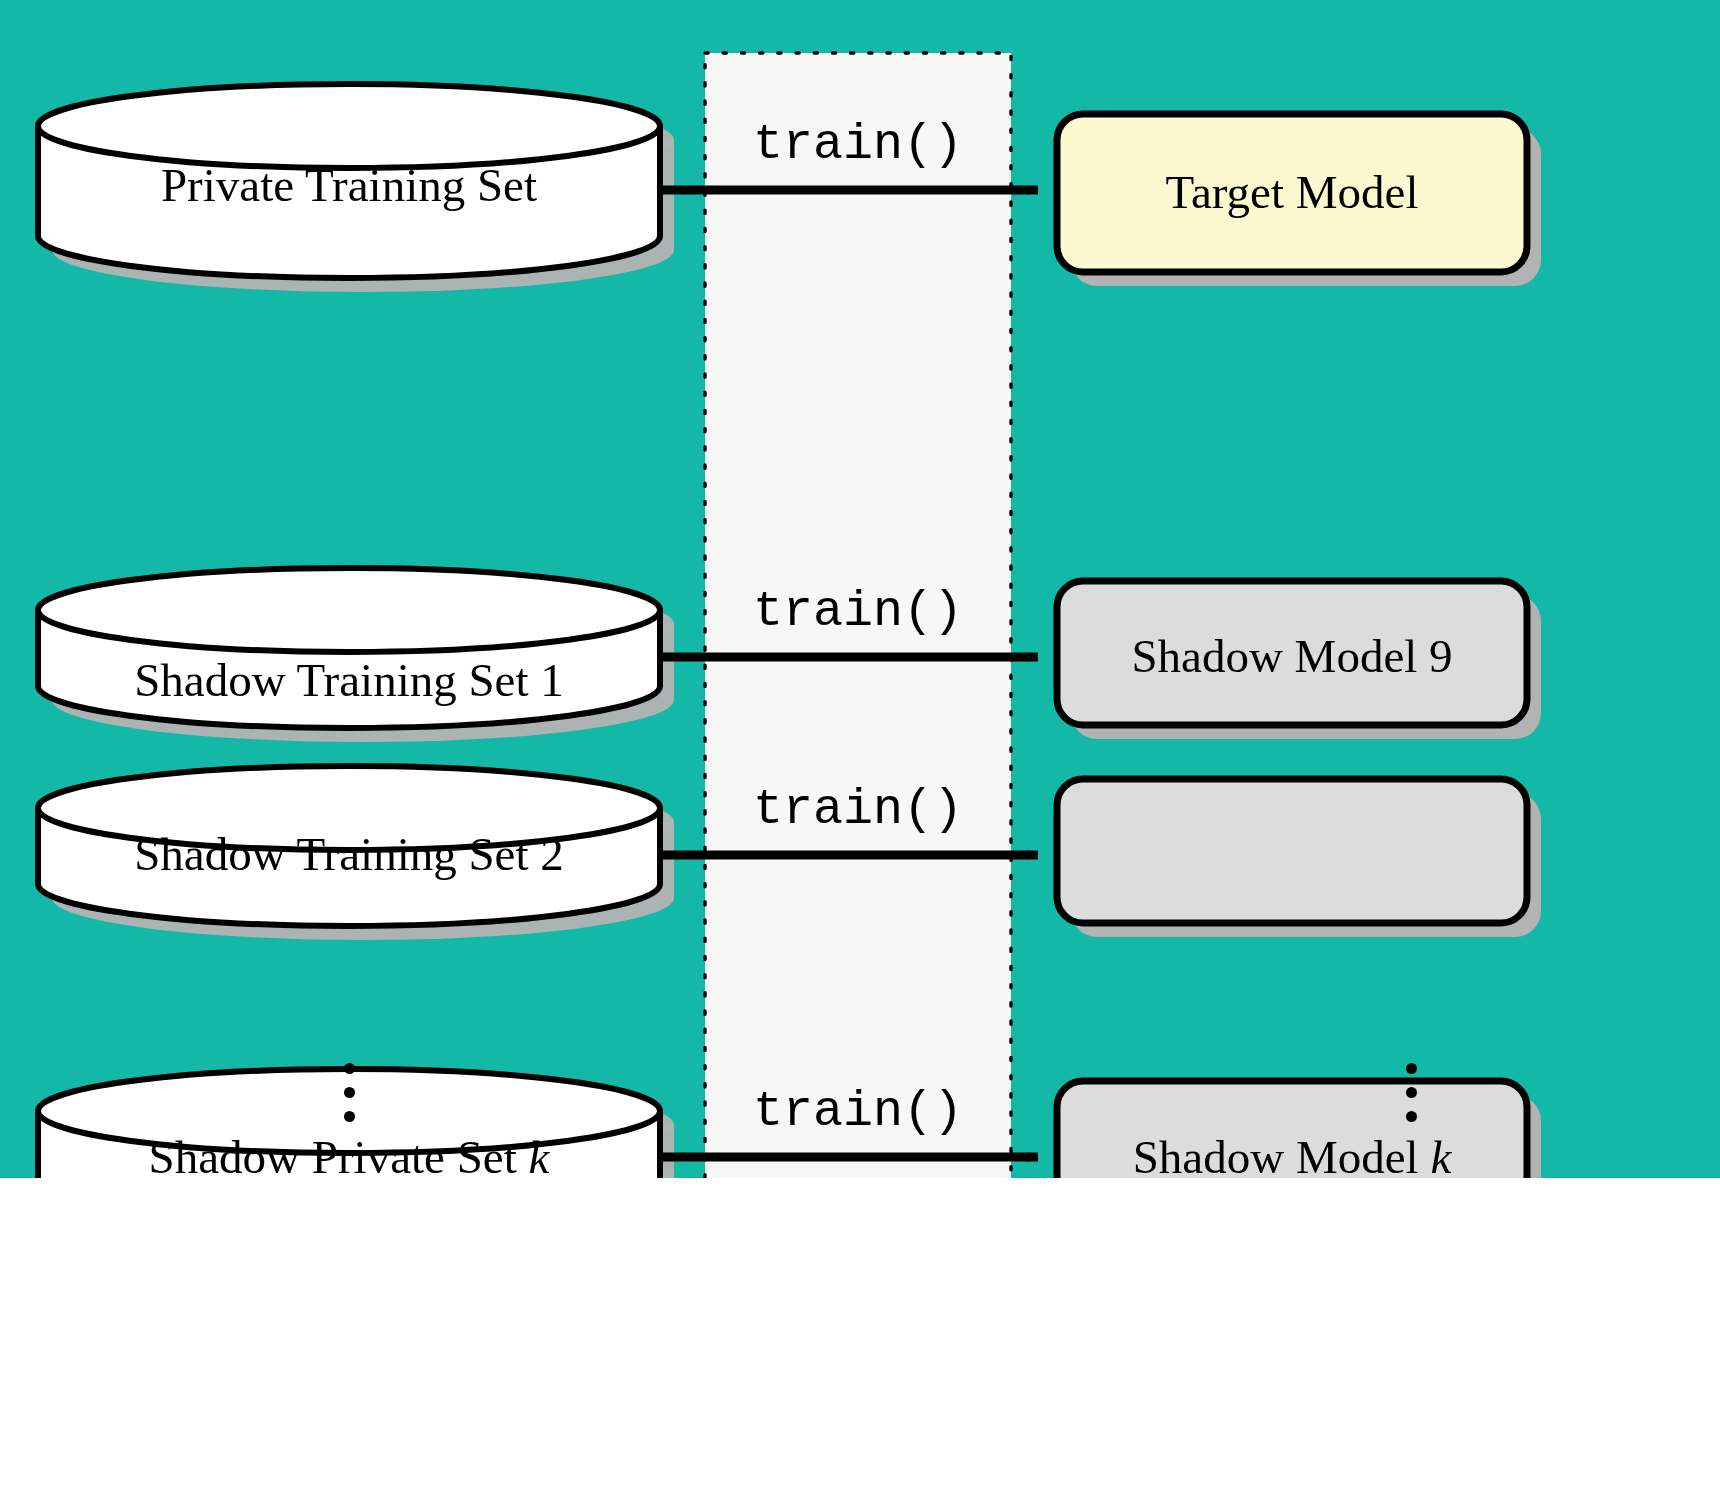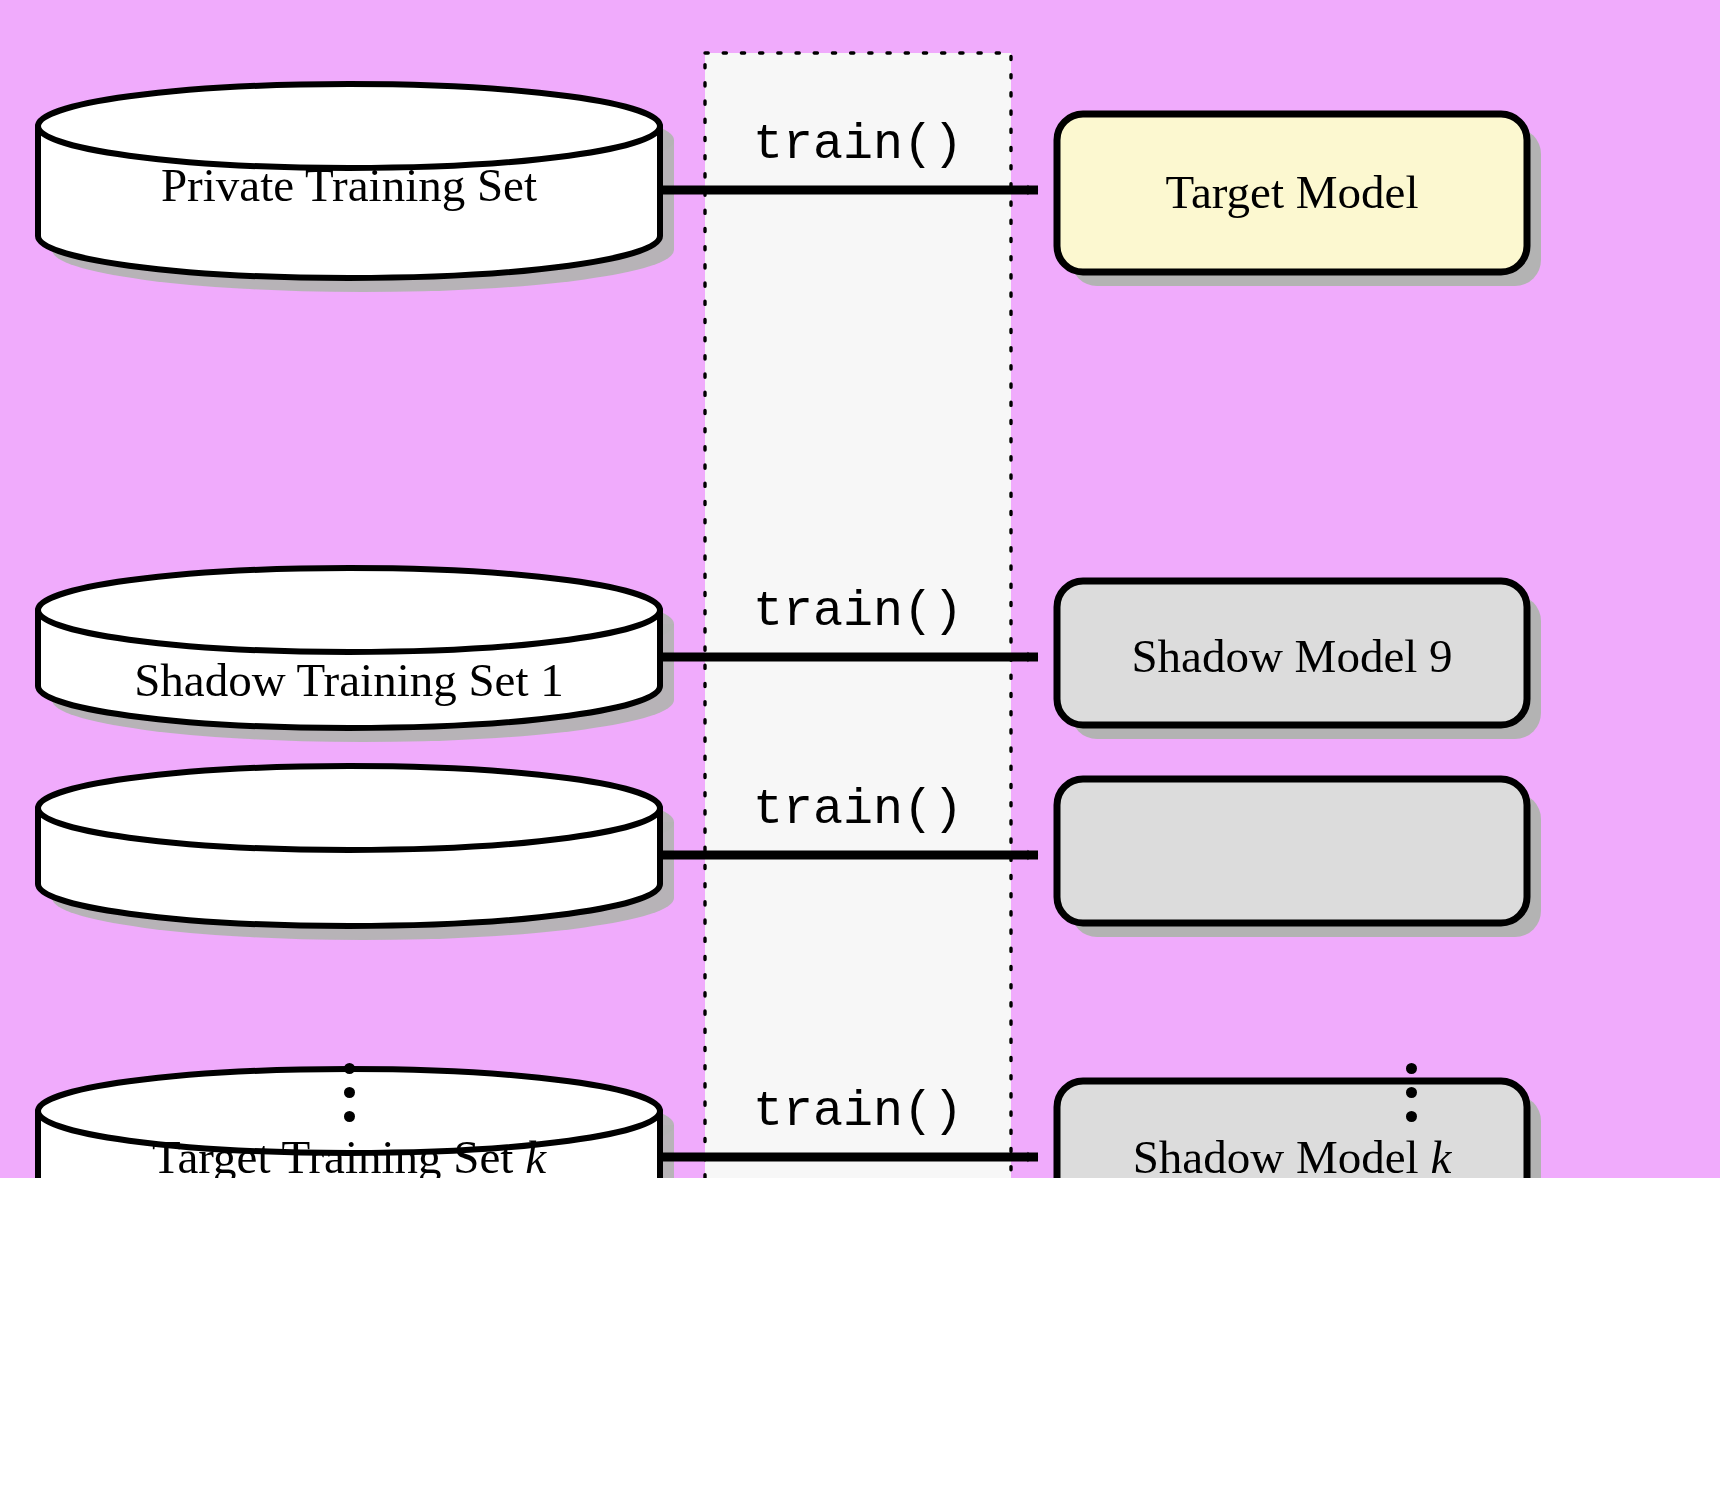--- a/index.html
+++ b/index.html
@@ -8,21 +8,21 @@
     padding: 0;
     background: #ffffff;
   }
   body {
     font-family: "Liberation Serif", "DejaVu Serif", serif;
   }
   #canvas {
     position: relative;
     width: 1720px;
     height: 1178px;
-    background: #f0abfc;
+    background: #14b8a6;
     overflow: hidden;
   }
   #diagram-svg {
     position: absolute;
     left: 0;
     top: 0;
     width: 1720px;
     height: 1505px;
   }
   
@@ -146,37 +146,38 @@
   <div class="lbl train-label" style="left:705px; top:120px; width:306px;">train()</div>
 
   <div class="lbl box-label" style="left:1057px; top:169px; width:470px;">Target Model</div>
 
   <div class="lbl cyl-label" style="left:38px; top:633px; width:622px;margin-top:24px;">Shadow Training Set 1</div>
 
   <div class="lbl train-label" style="left:705px; top:587px; width:306px;">train()</div>
 
   <div class="lbl box-label" style="left:1057px; top:633px; width:470px;">Shadow Model 9</div>
 
+  <div class="lbl cyl-label" style="left:38px; top:831px; width:622px;">Shadow Training Set 2</div>
 
   <div class="lbl train-label" style="left:705px; top:785px; width:306px;">train()</div>
 
 
   <div class="vdots" style="left:342px; top:1063px;">
     <i></i>
       <i></i>
       <i></i>
   </div>
   <div class="vdots" style="left:1404px; top:1063px;">
     <i></i>
       <i></i>
       <i></i>
   </div>
 
   <div class="lbl cyl-label" style="left:38px; top:1134px; width:622px;">
-    <span>Target Training Set </span><span class="ital">k</span>
+    <span>Shadow Private Set </span><span class="ital">k</span>
   </div>
 
   <div class="lbl train-label" style="left:705px; top:1087px; width:306px;">train()</div>
 
   <div class="lbl api-label" style="left:705px; top:1288px; width:306px;">ML API</div>
 
   <div class="lbl box-label" style="left:1057px; top:1134px; width:470px;">
     <span>Shadow Model </span><span class="ital">k</span>
   </div>
 

